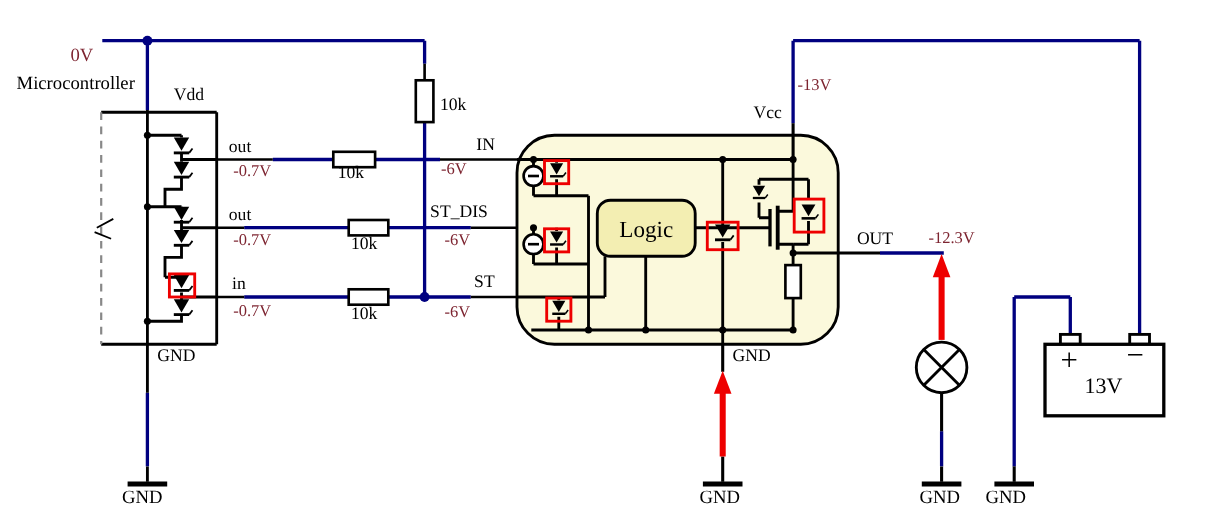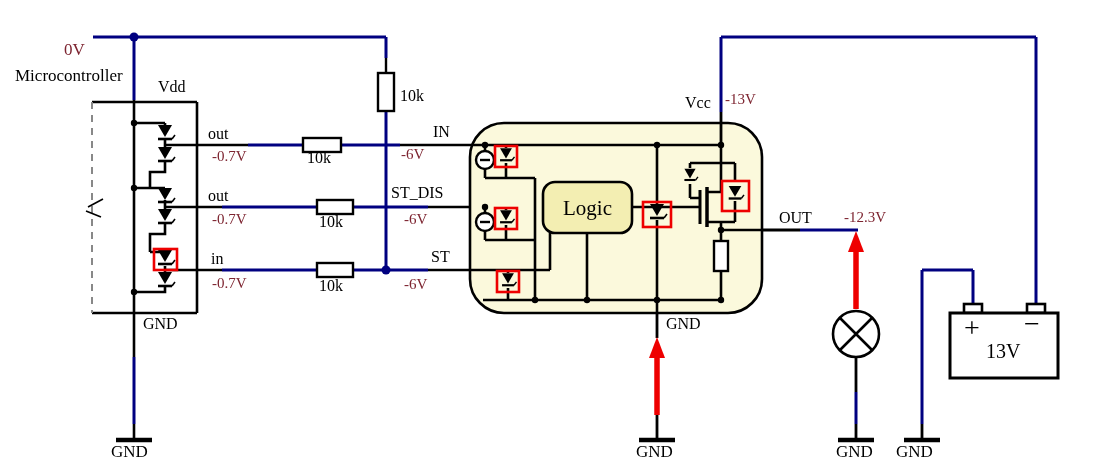--- a/index.html
+++ b/index.html
@@ -196,21 +196,21 @@
 <span class="lbl f16" style="left:433px;top:124px;">IN</span>
 <span class="lbl f16" style="left:391px;top:185px;text-align:center;">ST_DIS</span>
 <span class="lbl f16" style="left:431px;top:249px;">ST</span>
 
 <span class="lbl mv f15" style="left:401px;top:147px;">-6V</span>
 <span class="lbl mv f15" style="left:404px;top:212px;">-6V</span>
 <span class="lbl mv f15" style="left:404px;top:277px;">-6V</span>
 
 <span class="logic-lbl">Logic</span>
 <span class="lbl f16" style="left:685px;top:95px;">Vcc</span>
-<span class="lbl mv f15" style="left:725px;top:92px;">-13V</span>
+<span class="lbl mv f15" style="left:725px;top:71px;">-13V</span>
 <span class="lbl f16" style="left:779px;top:210px;">OUT</span>
 <span class="lbl mv f15" style="left:844px;top:210px;">-12.3V</span>
 <span class="lbl f16" style="left:666px;top:316px;">GND</span>
 
 <span class="lbl f17" style="left:111px;top:443px;">GND</span>
 <span class="lbl f17" style="left:636px;top:443px;">GND</span>
 <span class="lbl f17" style="left:836px;top:443px;">GND</span>
 <span class="lbl f17" style="left:896px;top:443px;">GND</span>
 
 <span class="batt-sign" style="left:964px;top:312px;">+</span>

